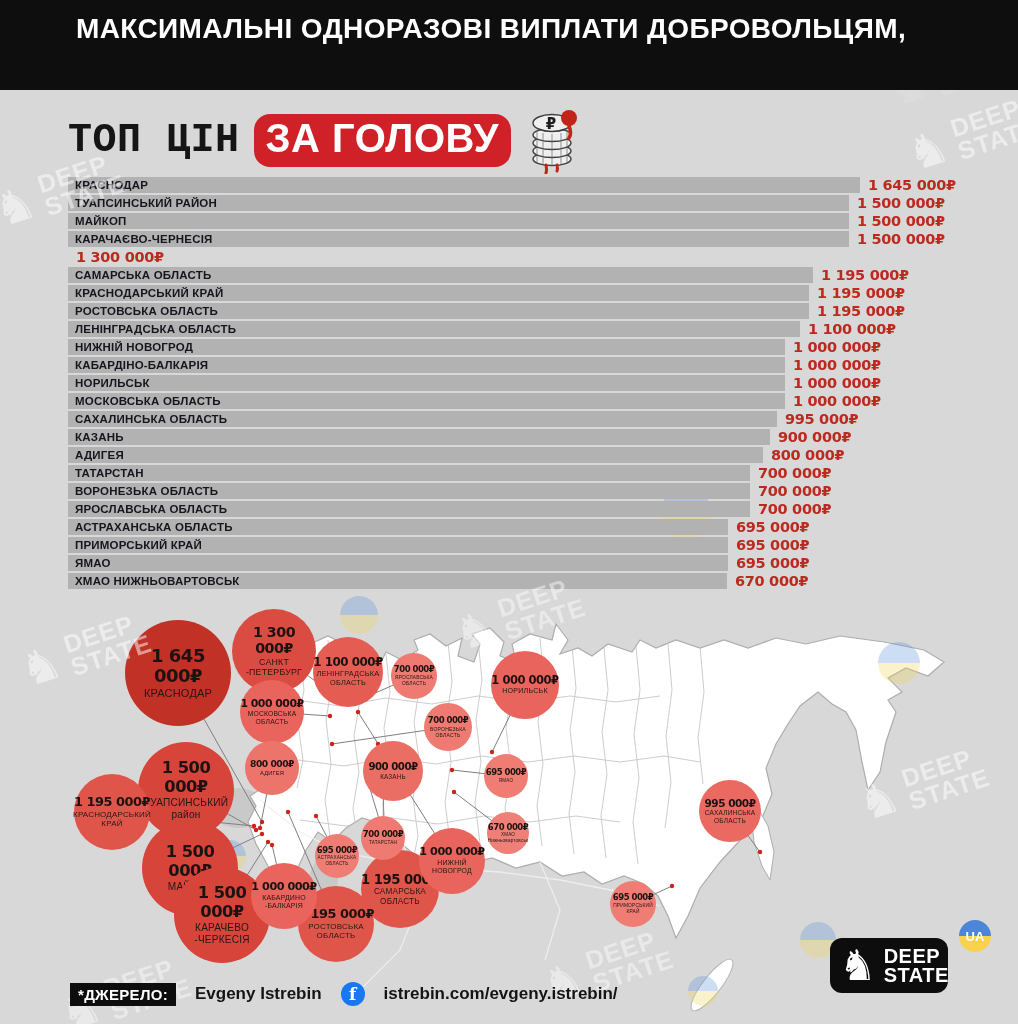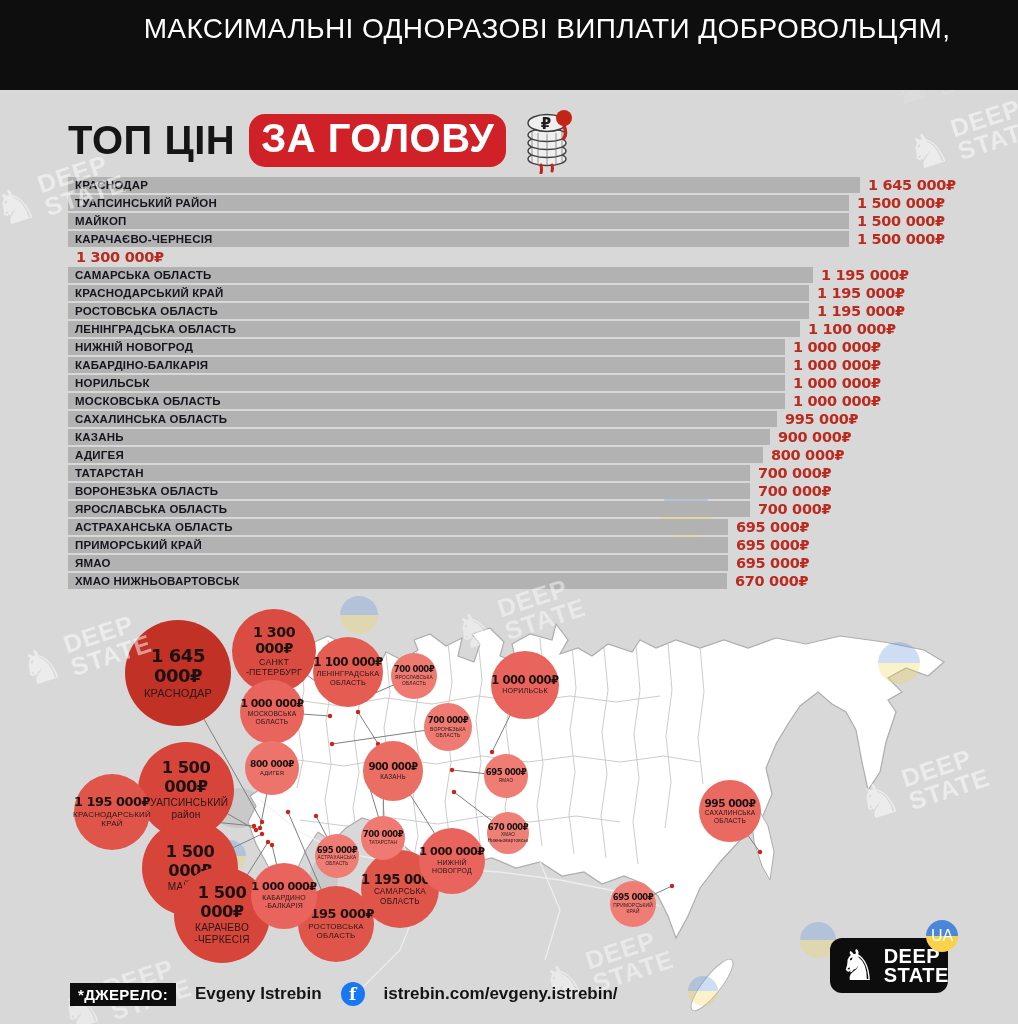--- a/index.html
+++ b/index.html
@@ -2,25 +2,25 @@
 <html><head>
 <meta charset="utf-8">
 <style>
   html,body{margin:0;padding:0;background:#d8d8d8;}
   .canvas{position:relative;width:1018px;height:1024px;overflow:hidden;
           background:#d8d8d8;font-family:"Liberation Sans",sans-serif;}
 
   
   .header{position:absolute;left:0;top:0;width:1018px;height:90px;background:#0e0e0e;
           color:#fff;box-sizing:border-box;padding:11px 0 0 76px;z-index:5;}
-  .header .line{font-weight:normal;font-size:28px;line-height:35px;letter-spacing:.4px;white-space:nowrap;text-align:center;}
+  .header .line{font-weight:bold;font-size:28px;line-height:35px;letter-spacing:.4px;white-space:nowrap;}
 
   
   .heading-row{position:absolute;left:68px;top:106px;display:flex;align-items:center;gap:14px;z-index:4;}
-  .heading-prefix{font-size:40px;font-weight:bold;color:#151515;letter-spacing:.5px;}
+  .heading-prefix{font-size:40px;font-weight:bold;color:#151515;letter-spacing:.5px;font-family:Liberation Mono, monospace;}
   .heading-highlight{background:#cf2127;color:#fff;font-size:40px;font-weight:bold;
                      padding:2px 12px 6px 12px;letter-spacing:.5px;border-radius:16px;}
   .coins{margin-left:2px;}
 
   
   .chart{position:absolute;left:68px;top:177px;width:890px;z-index:3;}
   .row{display:flex;align-items:center;height:16px;margin-bottom:2px;}
   .bar{height:16px;background:#b2b2b2;display:flex;align-items:center;flex:none;box-sizing:border-box;}
   .bar-label{font-size:11.5px;font-weight:bold;color:#15151d;padding-left:7px;
              letter-spacing:.2px;white-space:nowrap;}
@@ -40,22 +40,22 @@
   .wm-knight{font-family:"DejaVu Sans",sans-serif;font-size:46px;line-height:1;}
   .wm-text{font-weight:bold;font-size:25px;line-height:.95;letter-spacing:1px;}
   .flag{position:absolute;border-radius:50%;background:linear-gradient(#5a8fd8 50%,#f0d44f 50%);
         opacity:.3;z-index:1;pointer-events:none;}
 
   
   .logo{position:absolute;left:830px;top:938px;width:118px;height:55px;background:#0d0d0d;border-radius:12px;
         display:flex;align-items:center;box-sizing:border-box;padding-left:9px;gap:7px;z-index:6;}
   .logo-knight{color:#fff;font-family:"DejaVu Sans",sans-serif;font-size:42px;line-height:.9;}
   .logo-text{color:#fff;font-weight:bold;font-size:20px;line-height:.92;letter-spacing:.5px;}
-  .ua-badge{position:absolute;left:926px;top:920px;width:32px;height:32px;border-radius:50%;
-            background:linear-gradient(#4c86d9 50%,#f7d24a 50%);color:#fff;font-weight:normal;font-size:16px;
+  .ua-badge{position:absolute;left:959px;top:920px;width:32px;height:32px;border-radius:50%;
+            background:linear-gradient(#4c86d9 50%,#f7d24a 50%);color:#fff;font-weight:bold;font-size:13px;
             display:flex;align-items:center;justify-content:center;z-index:7;}
 
   
   .footer{position:absolute;left:70px;top:982px;display:flex;align-items:center;gap:19px;z-index:6;}
   .src-label{background:#0d0d0d;color:#fff;font-weight:bold;font-size:15px;padding:3px 8px;letter-spacing:.3px;}
   .src-name{font-weight:bold;font-size:17px;color:#141414;}
   .fb{width:24px;height:24px;border-radius:50%;background:#1877f2;color:#fff;font-weight:bold;
       display:flex;align-items:center;justify-content:center;font-size:17px;
       font-family:"DejaVu Serif",serif;cursor:pointer;}
   .src-url{font-weight:bold;font-size:17px;color:#141414;cursor:pointer;}

